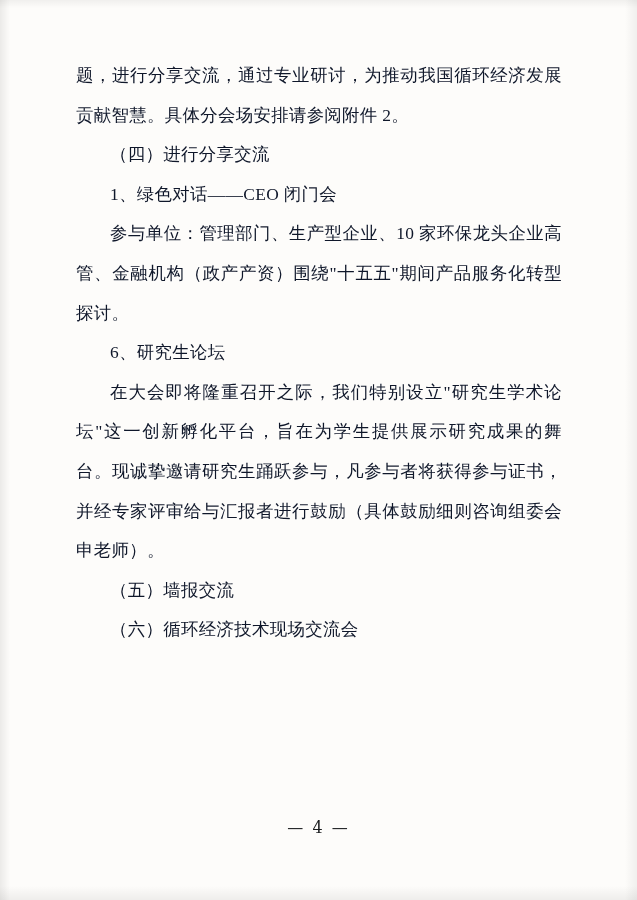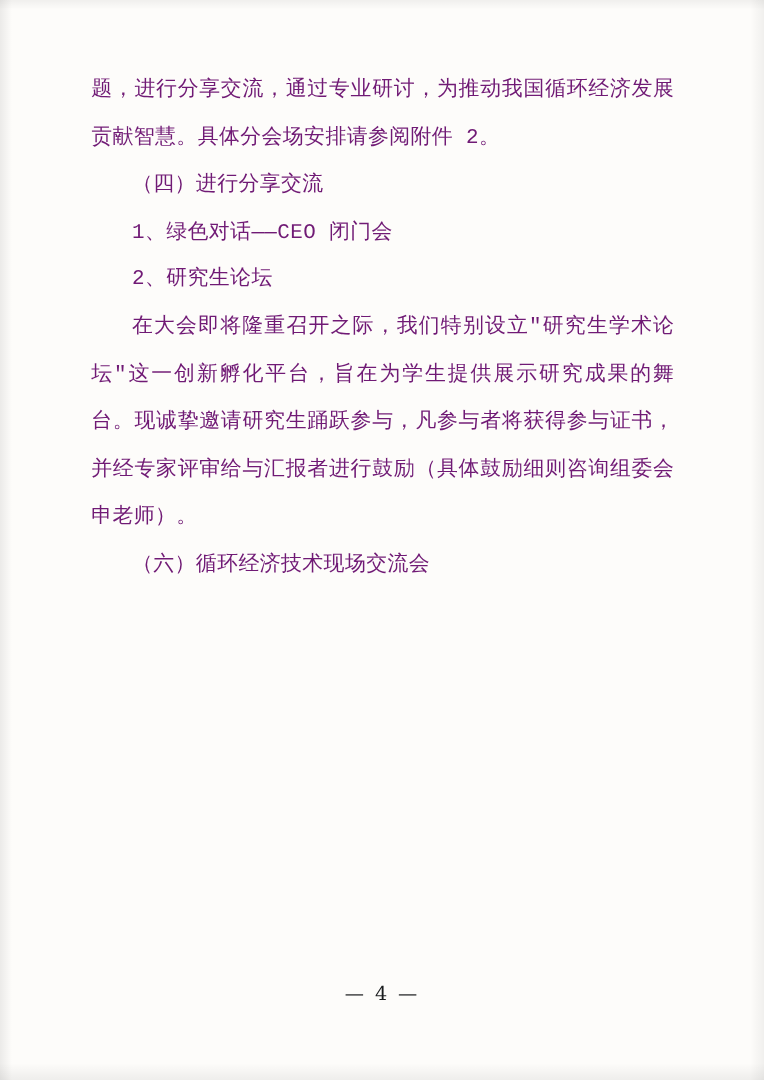--- a/index.html
+++ b/index.html
@@ -24,24 +24,24 @@
     background: #fdfcfa;
     pointer-events: none;
   }
   .doc-body {
     position: absolute;
     left: 76px;
     top: 56px;
     width: 486px;
   }
   .para {
-    font-family: Liberation Mono, monospace;
+    font-family: Liberation Serif, serif;
     font-size: 17.4px;
     line-height: 39.6px;
-    color: #701a75;
+    color: #0f172a;
     text-align: justify;
     text-justify: inter-ideograph;
     letter-spacing: 0.35px;
     margin: 0;
     word-break: break-all;
   }
   .indent {
     text-indent: 34px;
   }
   .page-number {
@@ -95,22 +95,24 @@
 </head>
 <body>
 
 <div class="page">
   <div class="scan-tint"></div>
 
   <div class="doc-body">
     <p class="para">题，进行分享交流，通过专业研讨，为推动我国循环经济发展贡献智慧。具体分会场安排请参阅附件 2。</p>
     <p class="para indent">（四）进行分享交流</p>
     <p class="para indent">1、绿色对话——CEO 闭门会</p>
-    <p class="para indent">2、研究生论坛</p>
+    <p class="para indent">参与单位：管理部门、生产型企业、10 家环保龙头企业高管、金融机构（政产产资）围绕"十五五"期间产品服务化转型探讨。</p>
+    <p class="para indent">6、研究生论坛</p>
     <p class="para indent">在大会即将隆重召开之际，我们特别设立"研究生学术论坛"这一创新孵化平台，旨在为学生提供展示研究成果的舞台。现诚挚邀请研究生踊跃参与，凡参与者将获得参与证书，并经专家评审给与汇报者进行鼓励（具体鼓励细则咨询组委会申老师）。</p>
+    <p class="para indent">（五）墙报交流</p>
     <p class="para indent">（六）循环经济技术现场交流会</p>
   </div>
 
   <div class="page-number">— 4 —</div>
 
   <div class="edge-shadow-left"></div>
   <div class="edge-shadow-right"></div>
   <div class="edge-shadow-top"></div>
   <div class="edge-shadow-bottom"></div>
 </div>

